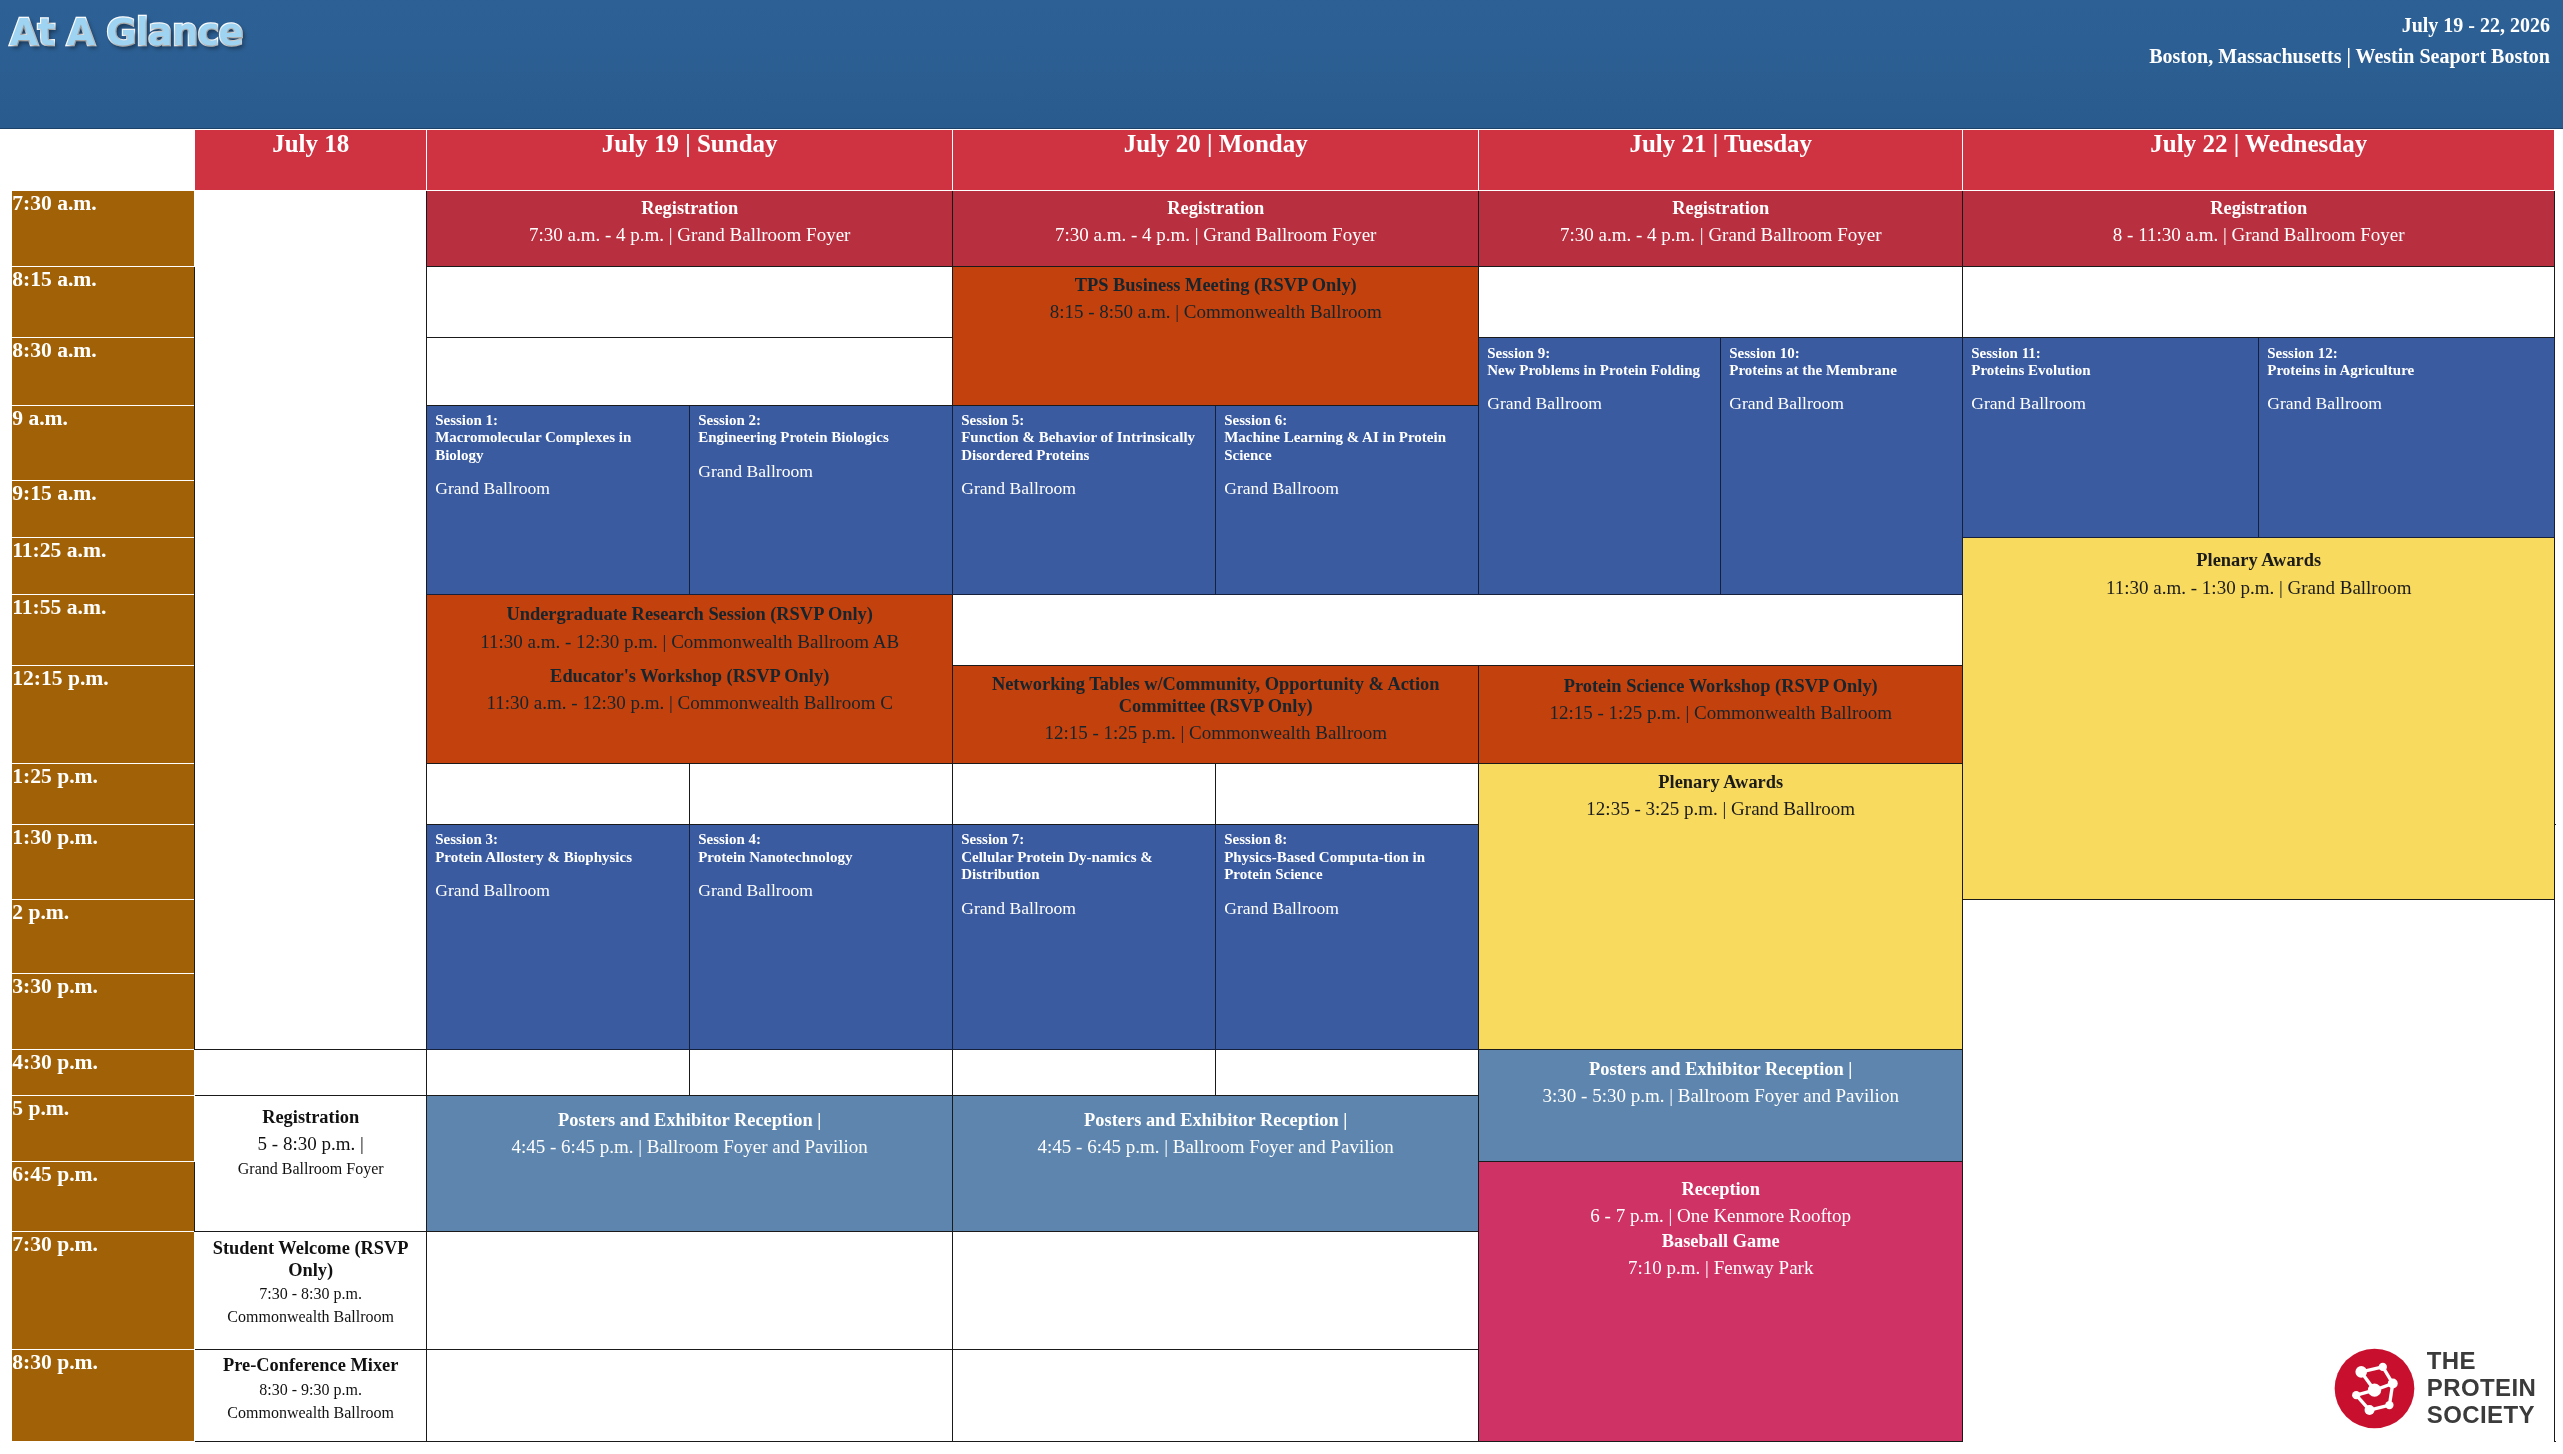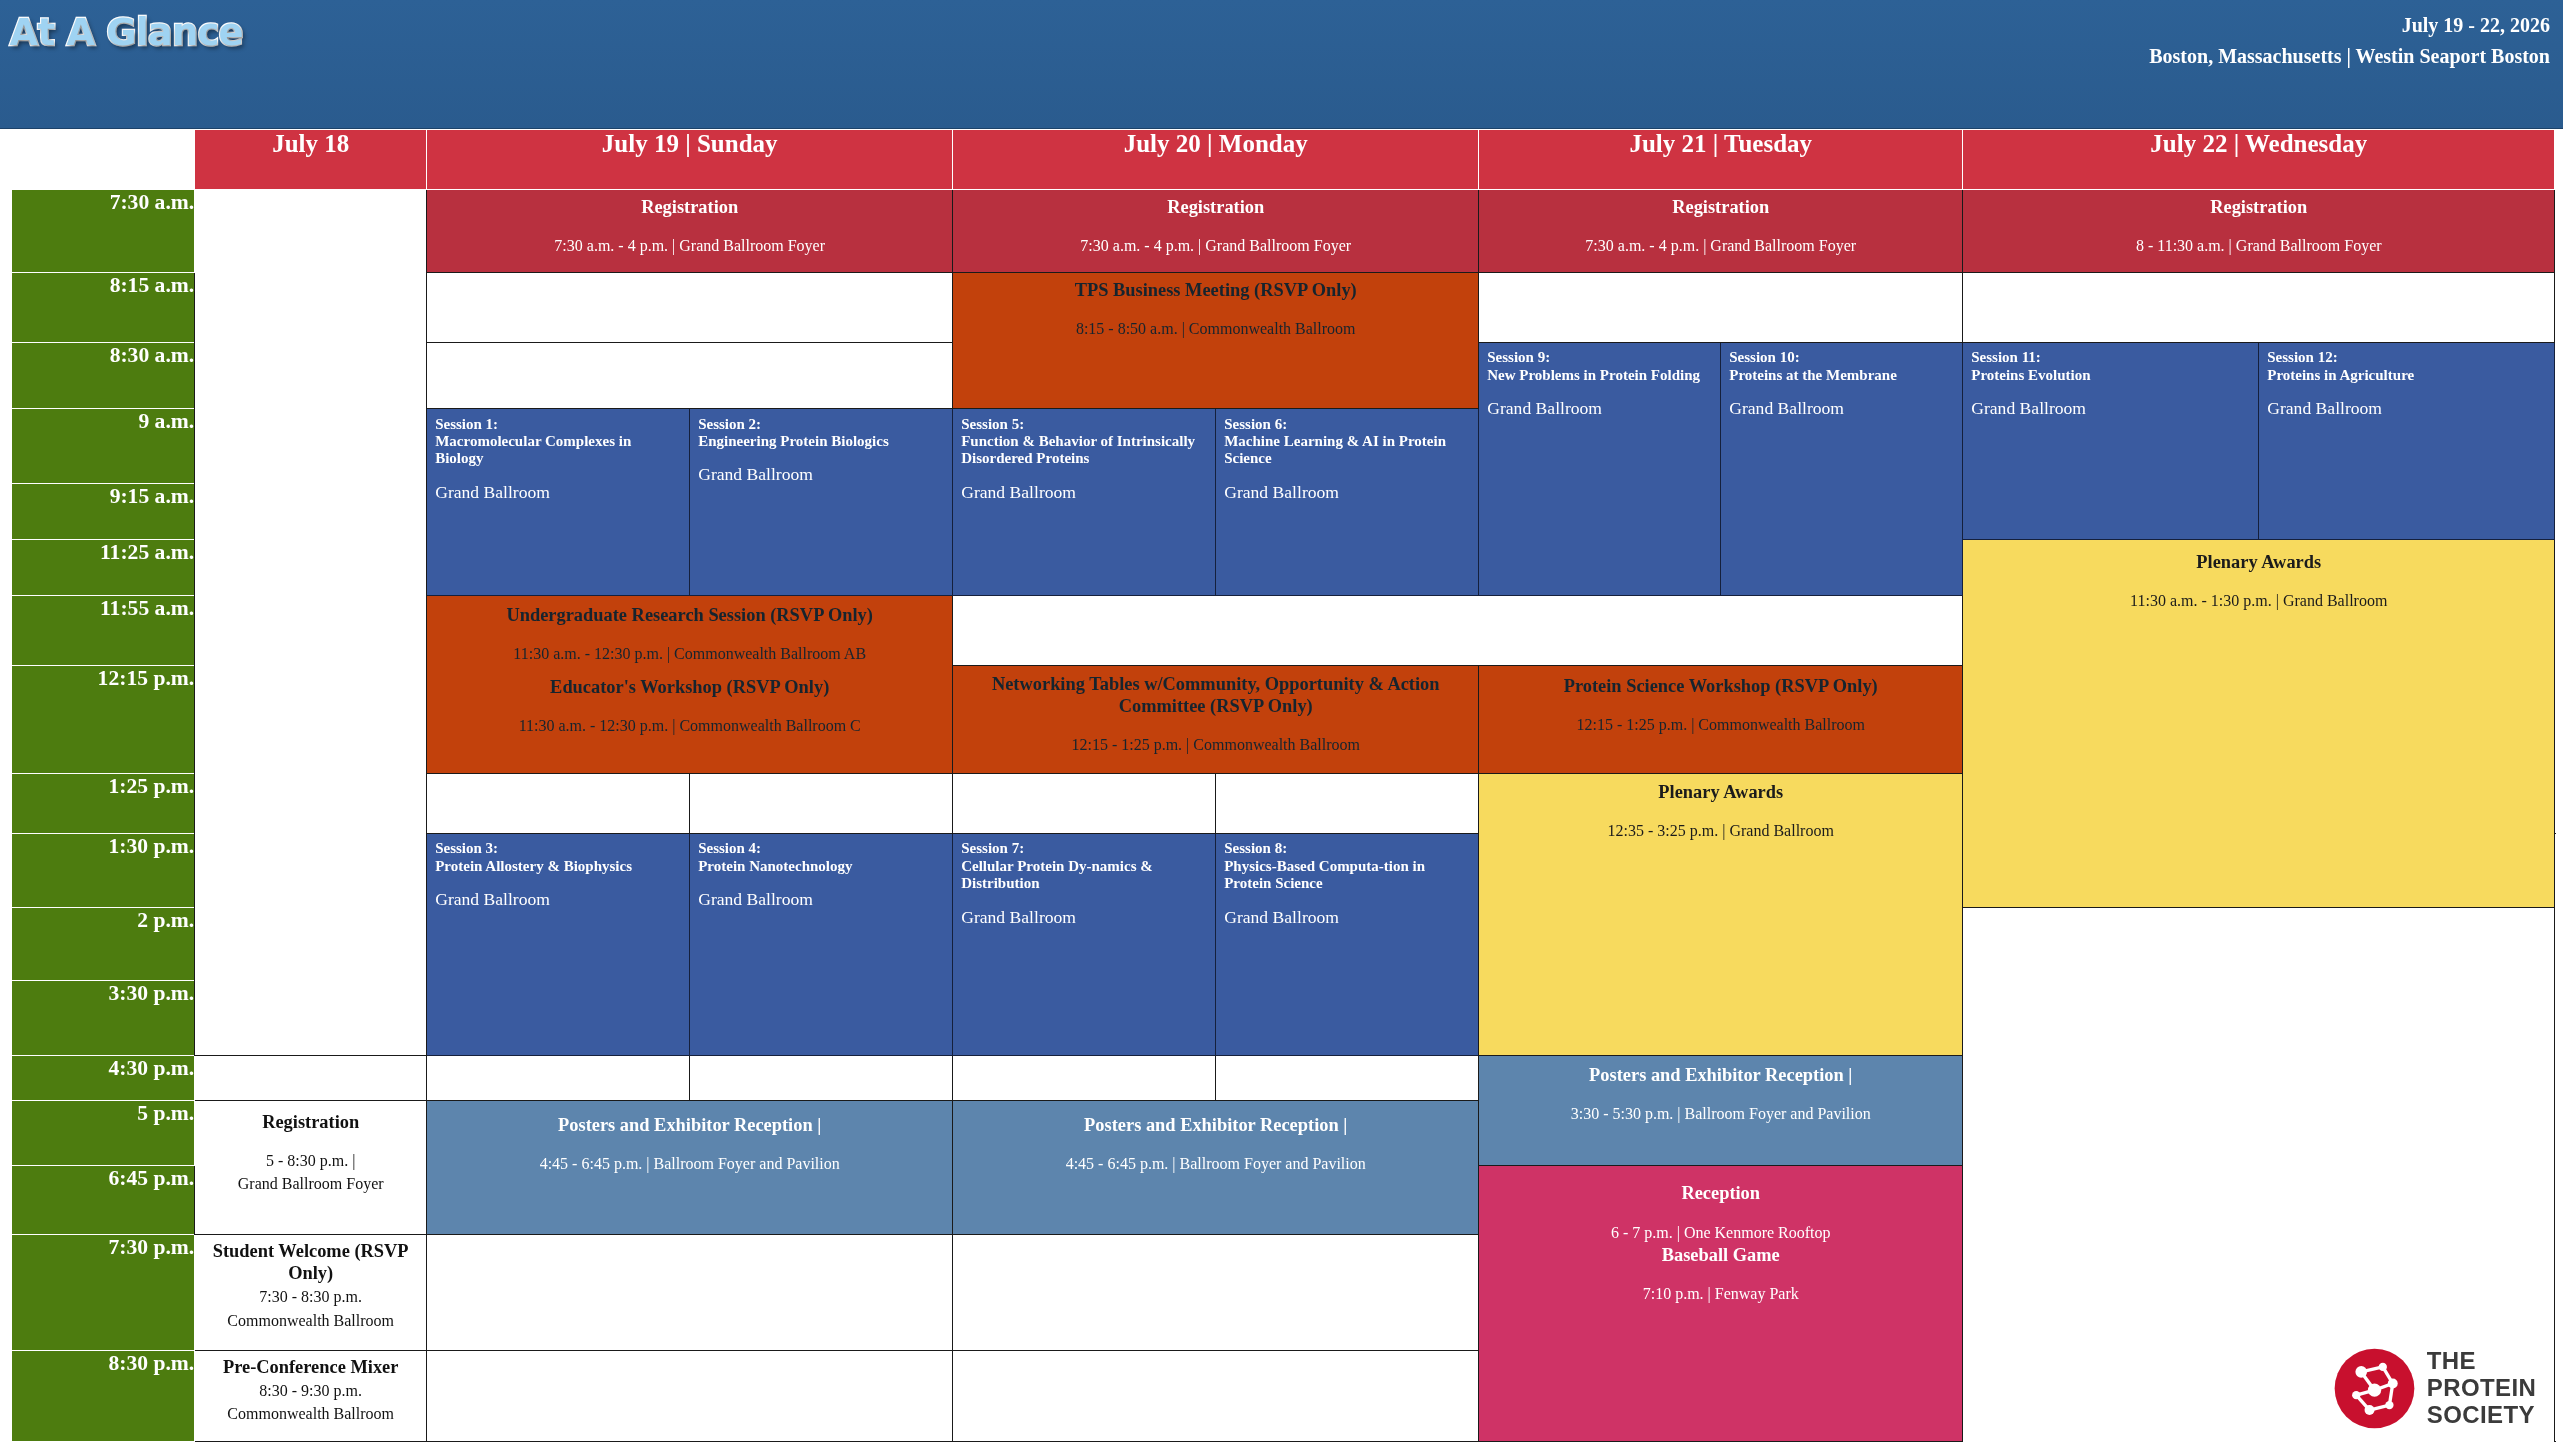--- a/index.html
+++ b/index.html
@@ -44,24 +44,24 @@
   .grid-wrap { position: relative; width: 2563px; height: 956px; padding: 0 11.2px 0 11.2px; }
   table.sched {
     border-collapse: collapse;
     table-layout: fixed;
     width: 2541px;
     height: 1313px;
   }
   table.sched td, table.sched th { padding:0; vertical-align: top; }
 
   .time-cell {
-    background: #4d7c0f;
+    background: #a16207;
     color: #ffffff;
     border: 1.6px solid #ffffff;
-    text-align: right;
+    text-align: left;
     vertical-align: middle;
     font-weight: bold;
     font-size: 21.6px;
     width: 183px;
   }
   .dayhead {
     background: #cf3342; color: #fff;
     border: 1.6px solid #ffffff;
     text-align: center; vertical-align: middle;
     font-weight: bold; font-size: 25px;
@@ -75,21 +75,21 @@
   .steel { background:#5d85ad; color:#ffffff; border:0.8px solid #1a1a1a; }
   .darkred { background:#b8303f; color:#ffffff; border:0.8px solid #1a1a1a; }
   .white { background:#ffffff; color:#111; border:0.8px solid #1a1a1a; }
 
   .pad { padding: 6.4px 8px; height:100%; }
   .ctr { text-align:center; }
 
   .sess-title { font-weight: bold; font-size: 15px; line-height: 1.16; }
   .sess-room { font-size: 17.6px; margin-top: 14px; }
   .bar-title { font-weight: bold; font-size: 18.4px; line-height:1.2; }
-  .bar-sub { font-size: 16px; margin-top: 18px; line-height:1.25; }
+  .bar-sub { font-size: 19px; margin-top: 4px; line-height:1.25; }
   .small-sub { font-size: 16px; margin-top: 3.2px; line-height:1.25; }
 
   .logo-cell { position:relative; }
   .logo-box { position:absolute; right: 19px; bottom: 11.2px; display:flex; align-items:center; gap:11.2px; }
   .logo-mark { width: 83px; height: 83px; }
   .logo-text {
     font-family: "Liberation Sans", sans-serif;
     font-weight: bold; font-size: 24px; line-height: 1.12;
     color: #3b3b3b; letter-spacing: 0.4px;
   }

